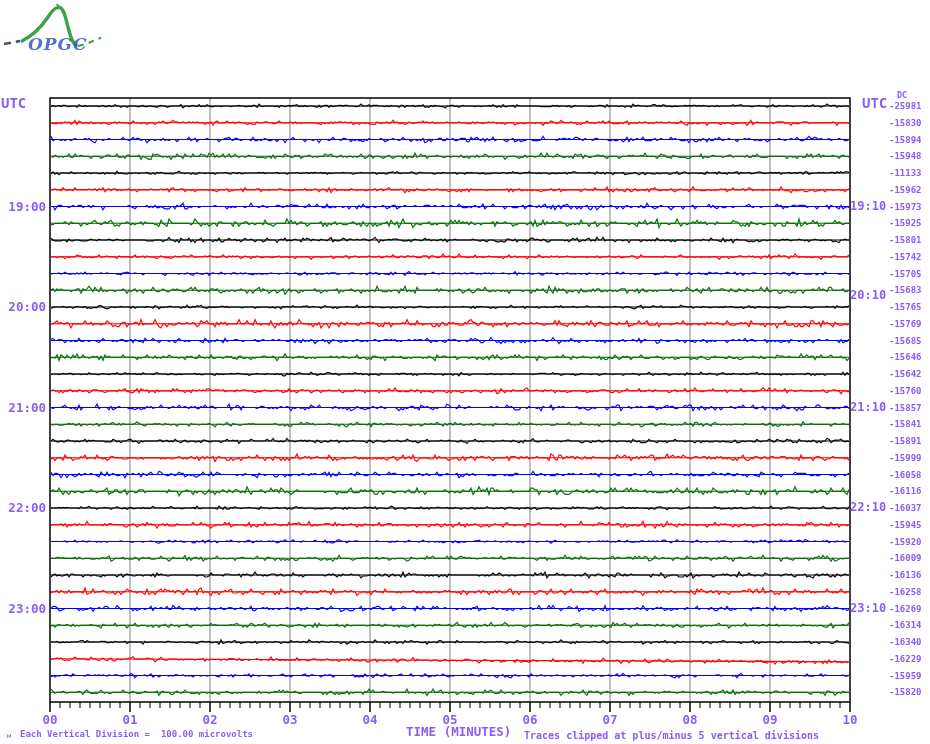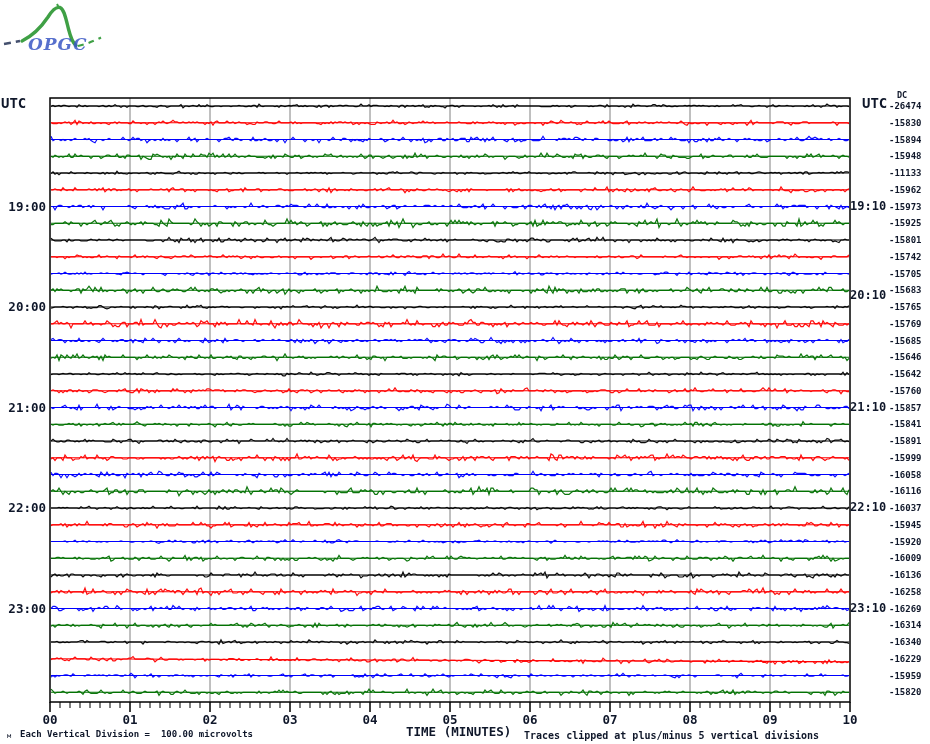--- a/index.html
+++ b/index.html
@@ -1,17 +1,17 @@
 <!DOCTYPE html>
 <html><head>
 <meta charset="utf-8">
 <style>
   html,body{margin:0;padding:0;background:#fff;}
   #page{position:relative;width:930px;height:744px;background:#fff;overflow:hidden;
-        font-family:"DejaVu Sans Mono",monospace;color:#0f172a;}
+        font-family:"DejaVu Sans Mono",monospace;color:#8b5cf6;}
   #logo{position:absolute;left:2px;top:2px;}
   #title-block{position:absolute;left:52px;top:57px;font-size:12.5px;font-weight:bold;line-height:13.4px;white-space:pre;}
   #utc-left{position:absolute;left:1px;top:95px;font-size:14px;font-weight:bold;}
   #utc-right{position:absolute;left:862px;top:95px;font-size:14px;font-weight:bold;}
   #dc-label{position:absolute;left:897px;top:90px;font-size:8.5px;font-weight:bold;}
   #plot-svg{position:absolute;left:0;top:0;}
   .ltime{position:absolute;left:2px;width:44px;text-align:right;font-size:12.5px;font-weight:bold;}
   .rtime{position:absolute;left:850px;font-size:12px;font-weight:bold;}
   .rval{position:absolute;left:889px;font-size:9px;font-weight:bold;letter-spacing:0;}
   .xtick{position:absolute;top:712px;width:26px;text-align:center;font-size:12.5px;font-weight:bold;}
@@ -121,21 +121,21 @@
       <div class="ltime" style="top: 198.5px;">19:00</div>
       <div class="ltime" style="top: 299px;">20:00</div>
       <div class="ltime" style="top: 399.5px;">21:00</div>
       <div class="ltime" style="top: 500px;">22:00</div>
       <div class="ltime" style="top: 600.5px;">23:00</div>
       <div class="rtime" style="top: 198.5px;">19:10</div>
       <div class="rtime" style="top: 288px;">20:10</div>
       <div class="rtime" style="top: 399.5px;">21:10</div>
       <div class="rtime" style="top: 500px;">22:10</div>
       <div class="rtime" style="top: 600.5px;">23:10</div>
-      <div class="rval" style="top: 101px;">-26474</div>
+      <div class="rval" style="top: 101px;">-25981</div>
       <div class="rval" style="top: 117.75px;">-15830</div>
       <div class="rval" style="top: 134.5px;">-15894</div>
       <div class="rval" style="top: 151.25px; text-align: center;">-15948</div>
       <div class="rval" style="top: 168px;">-11133</div>
       <div class="rval" style="top: 184.75px;">-15962</div>
       <div class="rval" style="top: 201.5px;">-15973</div>
       <div class="rval" style="top: 218.25px;">-15925</div>
       <div class="rval" style="top: 235px;">-15801</div>
       <div class="rval" style="top: 251.75px;">-15742</div>
       <div class="rval" style="top: 268.5px;">-15705</div>

